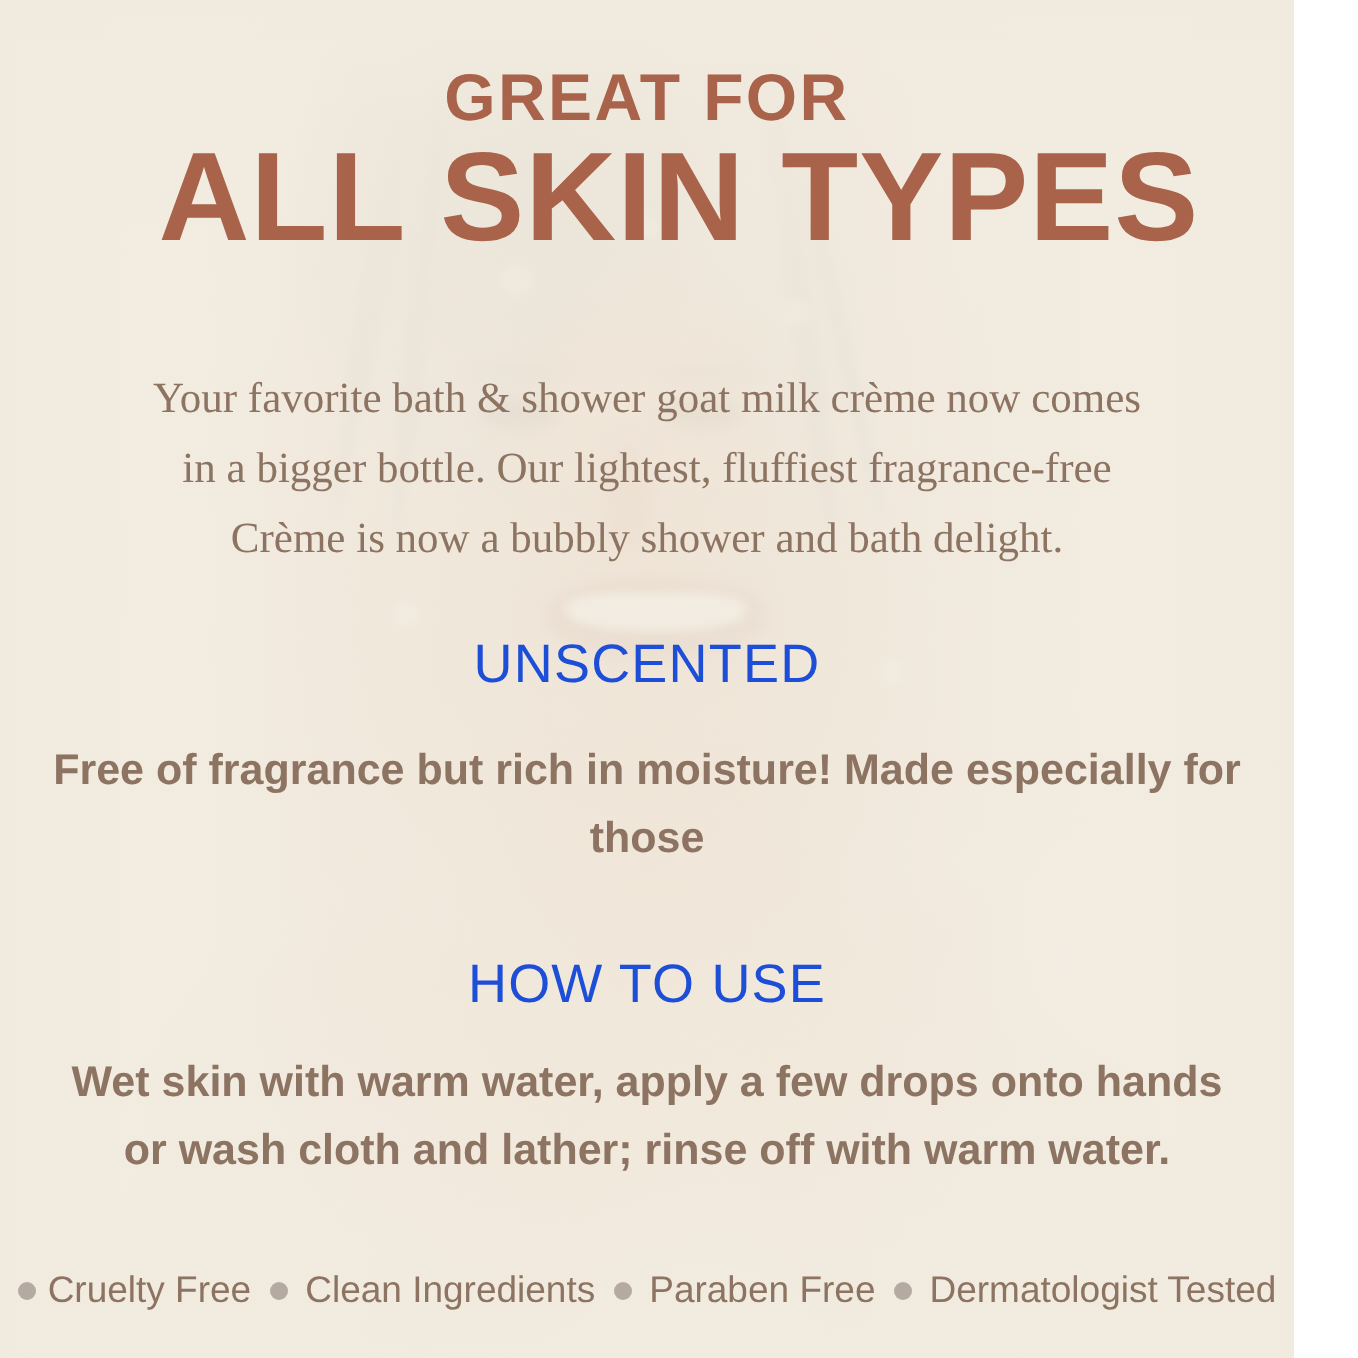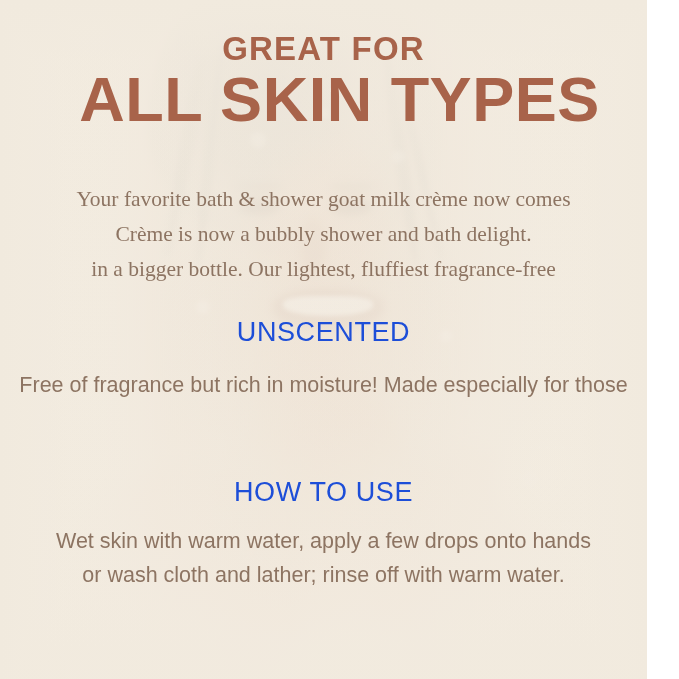--- a/index.html
+++ b/index.html
@@ -282,20 +282,21 @@
   .section-title.unscented { top: 317px; }
   .section-title.howto     { top: 477px; }
 
   .section-body {
     position: absolute;
     left: 0;
     right: 0;
     font-size: 21.5px;
     line-height: 34px;
     color: #8d7462;
+    font-weight: bold;
   }
   .section-body.unscented { top: 368px; }
   .section-body.howto     { top: 524px; }
 
   .badges {
     position: absolute;
     top: 634px;
     left: 0;
     right: 0;
     display: flex;
@@ -359,30 +360,40 @@
   </div>
 
   <div class="content">
 
     <div class="eyebrow">GREAT FOR</div>
 
     <div class="headline">ALL SKIN TYPES</div>
 
     <div class="intro">
       <div>Your favorite bath &amp; shower goat milk crème now comes</div>
+      <div>in a bigger bottle. Our lightest, fluffiest fragrance-free</div>
       <div>Crème is now a bubbly shower and bath delight.</div>
-      <div>in a bigger bottle. Our lightest, fluffiest fragrance-free</div>
     </div>
 
     <div class="section-title unscented">UNSCENTED</div>
     <div class="section-body unscented">
       <div>Free of fragrance but rich in moisture! Made especially for those</div>
     </div>
 
     <div class="section-title howto">HOW TO USE</div>
     <div class="section-body howto">
       <div>Wet skin with warm water, apply a few drops onto hands</div>
       <div>or wash cloth and lather; rinse off with warm water.</div>
     </div>
 
+    <div class="badges">
+      <span class="badge-dot lead"></span>
+      <span class="badge-label">Cruelty Free</span>
+      <span class="badge-dot"></span>
+      <span class="badge-label">Clean Ingredients</span>
+      <span class="badge-dot"></span>
+      <span class="badge-label">Paraben Free</span>
+      <span class="badge-dot"></span>
+      <span class="badge-label">Dermatologist Tested</span>
+    </div>
 
   </div>
 </div>
 
 </body></html>

